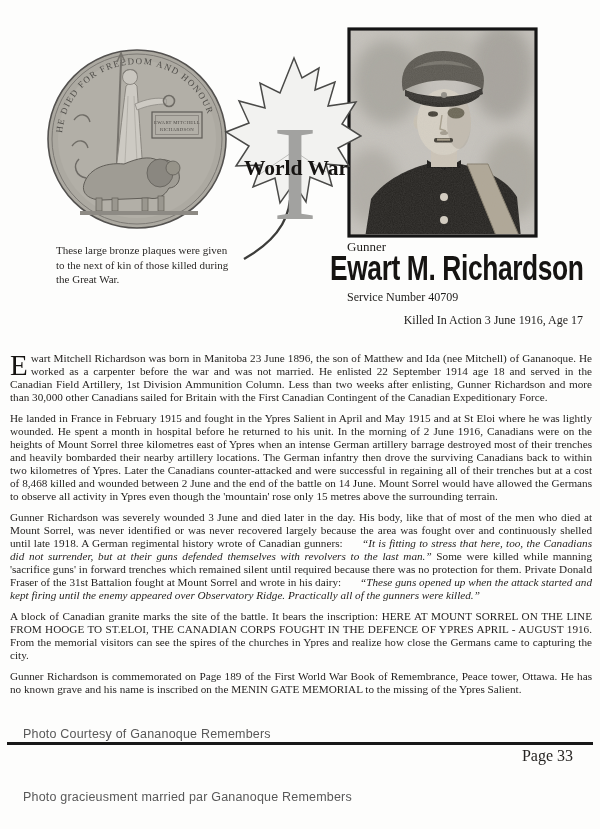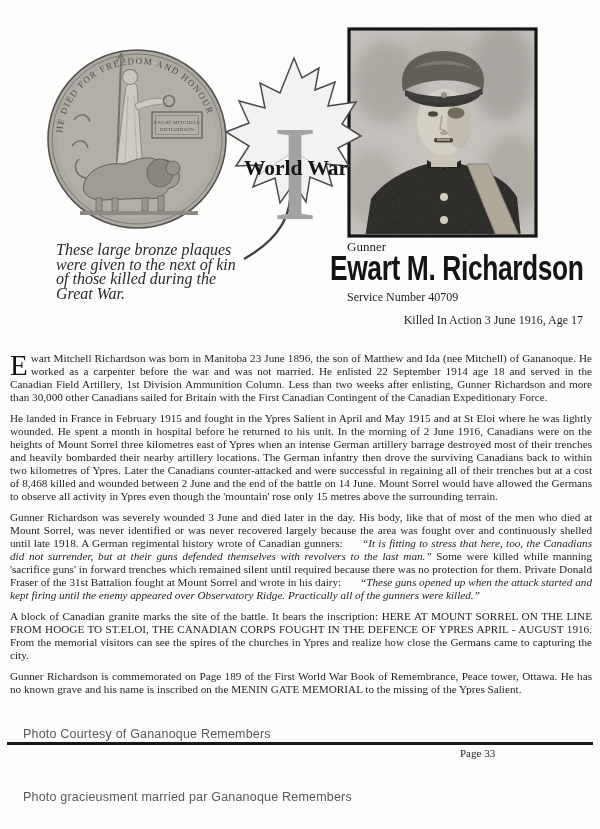--- a/index.html
+++ b/index.html
@@ -3,21 +3,21 @@
 <meta charset="utf-8">
 <style>
   html,body { margin:0; padding:0; background:#ffffff; }
   .page {
     position:relative; width:600px; height:829px; background:#fdfdfc;
     font-family:"Liberation Serif", serif; color:#1f1d1b; overflow:hidden;
   }
   .plaque-svg { position:absolute; left:46px; top:48px; width:182px; height:182px; }
   .plaque-caption {
     position:absolute; left:56px; top:243px; width:180px;
-    font-style:italic; font-size:16px; line-height:14.5px; color:#2b2927;
+    font-size:11px; line-height:14.5px; color:#2b2927;
   }
   .leaf-svg { position:absolute; left:222px; top:56px; width:140px; height:212px; z-index:3; }
   .photo-svg { position:absolute; left:347px; top:27px; width:191px; height:211px; z-index:2; }
   .rank { position:absolute; left:347px; top:232px; width:191px; font-size:13px;margin-top:7px; }
   .soldier-name {
     position:absolute; left:303px; top:249px; width:270px; margin:0; text-align:center;
     font-family:"Liberation Sans", sans-serif; font-weight:700; font-size:33px;
     letter-spacing:-0.5px; white-space:nowrap;
     transform:scale(0.80,1.06); transform-origin:50% 50%; color:#161412;
   }
@@ -28,21 +28,21 @@
     position:absolute; left:10px; top:352px; width:582px;
     font-size:11.2px; line-height:13px; text-align:justify; color:#201e1c;
   }
   .body-text p { margin:0 0 8px 0; }
   .dropcap {
     float:left; font-size:29px; line-height:24px; padding:1px 3px 0 0; color:#161412;
   }
   .q { font-style:italic;margin-left:16px; }
   .dedication { font-style:italic; }
   .footer-rule { position:absolute; left:7px; top:742px; width:586px; height:3px; background:#181818; }
-  .page-number { position:absolute; left:460px; top:747px; width:113px; text-align:left; font-size:11px; color:#262422; }
+  .page-number { position:absolute; left:460px; top:747px; width:113px; text-align:right; font-size:16px; color:#262422; }
   .credit {
     position:absolute; left:23px; font-family:"Liberation Sans", sans-serif;
     font-size:12.5px; color:#585858; letter-spacing:0.2px;
   }
   .credit-en { top:727px; }
   .credit-fr { top:790px; }
 </style>
 </head>
 <body>
 

